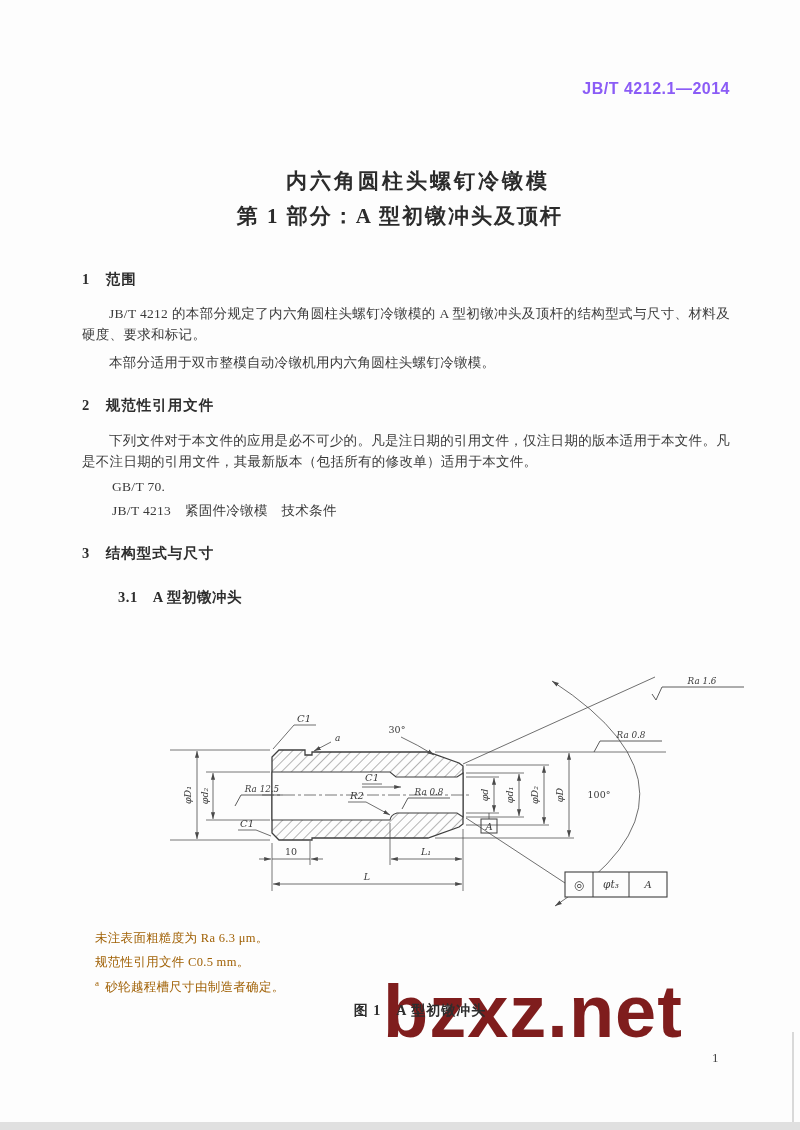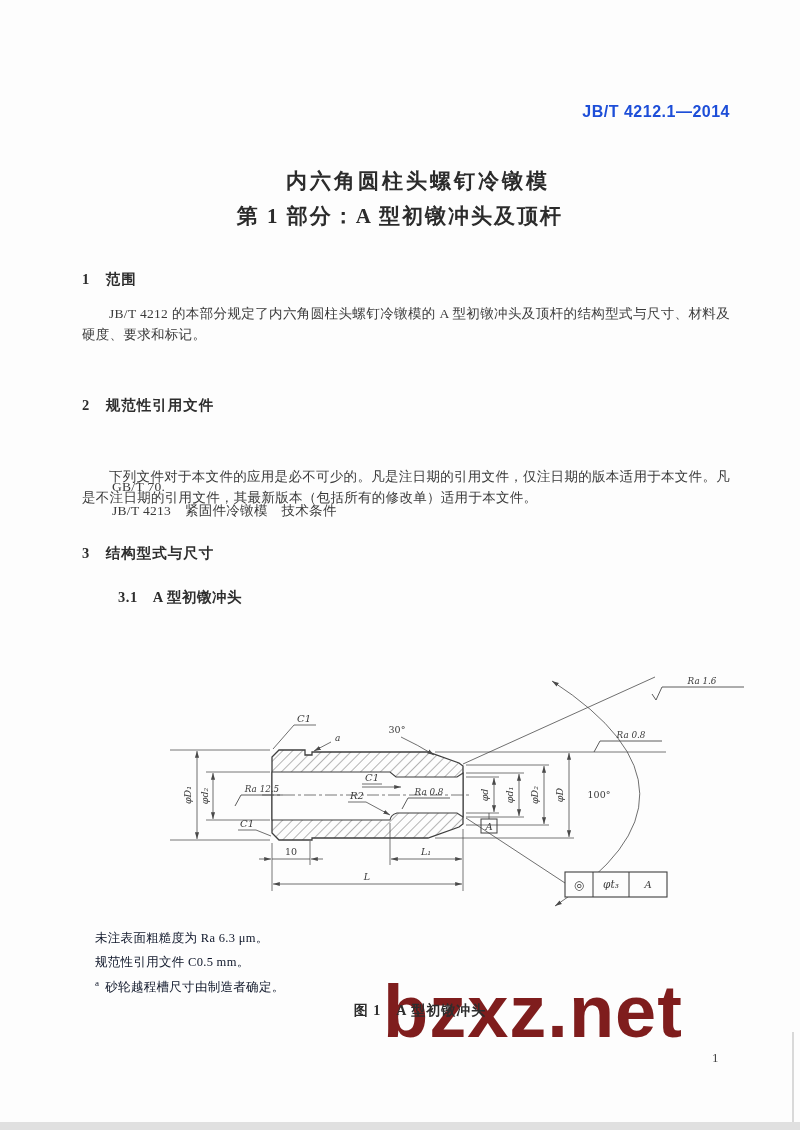--- a/index.html
+++ b/index.html
@@ -4,34 +4,34 @@
 <style>
   html,body{margin:0;padding:0;background:#ffffff;}
   .page{
     position:relative;width:800px;height:1130px;margin:0;
     background:#fdfdfd;overflow:hidden;
     font-family:"Liberation Serif","DejaVu Serif",serif;
     color:#333;
   }
   .abs{position:absolute;}
   .std-header{
-    top:103px;right:70px;font-size:16px;font-weight:bold;color:#1d4ed8;
+    top:80px;right:70px;font-size:16px;font-weight:bold;color:#8b5cf6;
     font-family:"Liberation Sans","DejaVu Sans",sans-serif;letter-spacing:.5px;
   }
   .doc-title{left:0;right:0;text-align:center;font-weight:bold;color:#2b2b2b;font-size:21px;letter-spacing:3px;}
   .doc-title.l1{top:167px;padding-left:36px;}
   .doc-title.l2{top:202px;letter-spacing:2px;}
   .h2{font-size:14.5px;font-weight:bold;color:#2d2d2d;letter-spacing:1px;}
   .body-text{
     width:648px;left:82px;font-size:13.5px;line-height:21px;color:#3a3a3a;
     text-align:justify;letter-spacing:.3px;
   }
   .indent{text-indent:2em;}
   .ref-line{left:112px;font-size:13.5px;color:#3a3a3a;letter-spacing:.3px;}
-  .note-line{left:95px;font-size:12.5px;color:#0f172a;letter-spacing:.3px;}
+  .note-line{left:95px;font-size:12.5px;color:#a16207;letter-spacing:.3px;}
   .note-line sup{font-size:9px;margin-right:6px;}
   .fig-caption{left:0;right:0;top:1002px;text-align:center;font-weight:bold;font-size:14px;color:#2d2d2d;letter-spacing:1px;padding-left:40px;}
   .watermark{
     left:383px;top:975px;font-family:Liberation Sans, sans-serif;
     font-weight:bold;font-size:74px;color:#7f1d1d;letter-spacing:1px;z-index:0;line-height:1;
     user-select:none;
   }
   .page-number{left:712px;top:1050px;font-size:13px;color:#444;}
   .edge-bottom{left:0;top:1122px;width:800px;height:8px;background:#e0e0e0;}
   .edge-right{left:792px;top:1032px;width:2px;height:90px;background:#d9d9d9;}
@@ -53,23 +53,24 @@
 
   <div class="content">
 
     <div class="abs std-header">JB/T 4212.1—2014</div>
 
     <div class="abs doc-title l1">内六角圆柱头螺钉冷镦模</div>
     <div class="abs doc-title l2">第 1 部分：A 型初镦冲头及顶杆</div>
 
     <div class="abs h2" style="left:82px;top:270px;">1　范围</div>
     <div class="abs body-text indent" style="top:303px;">JB/T 4212 的本部分规定了内六角圆柱头螺钉冷镦模的 A 型初镦冲头及顶杆的结构型式与尺寸、材料及硬度、要求和标记。</div>
+    <div class="abs body-text indent" style="top:352px;">本部分适用于双市整模自动冷镦机用内六角圆柱头螺钉冷镦模。</div>
 
     <div class="abs h2" style="left:82px;top:396px;">2　规范性引用文件</div>
-    <div class="abs body-text indent" style="top:430px;margin-top:36px;">下列文件对于本文件的应用是必不可少的。凡是注日期的引用文件，仅注日期的版本适用于本文件。凡是不注日期的引用文件，其最新版本（包括所有的修改单）适用于本文件。</div>
+    <div class="abs body-text indent" style="top:430px;">下列文件对于本文件的应用是必不可少的。凡是注日期的引用文件，仅注日期的版本适用于本文件。凡是不注日期的引用文件，其最新版本（包括所有的修改单）适用于本文件。</div>
     <div class="abs ref-line" style="top:479px;">GB/T 70.</div>
     <div class="abs ref-line" style="top:502px;">JB/T 4213　紧固件冷镦模　技术条件</div>
 
     <div class="abs h2" style="left:82px;top:544px;">3　结构型式与尺寸</div>
     <div class="abs h2" style="left:82px;top:588px;letter-spacing:.5px;margin-left:36px;">3.1　A 型初镦冲头</div>
 
     <div class="abs fig-wrap">
       <svg width="600" height="255" viewBox="0 0 600 255">
         <defs>
           <pattern id="hatch" patternUnits="userSpaceOnUse" width="7" height="7" patternTransform="rotate(45)">

